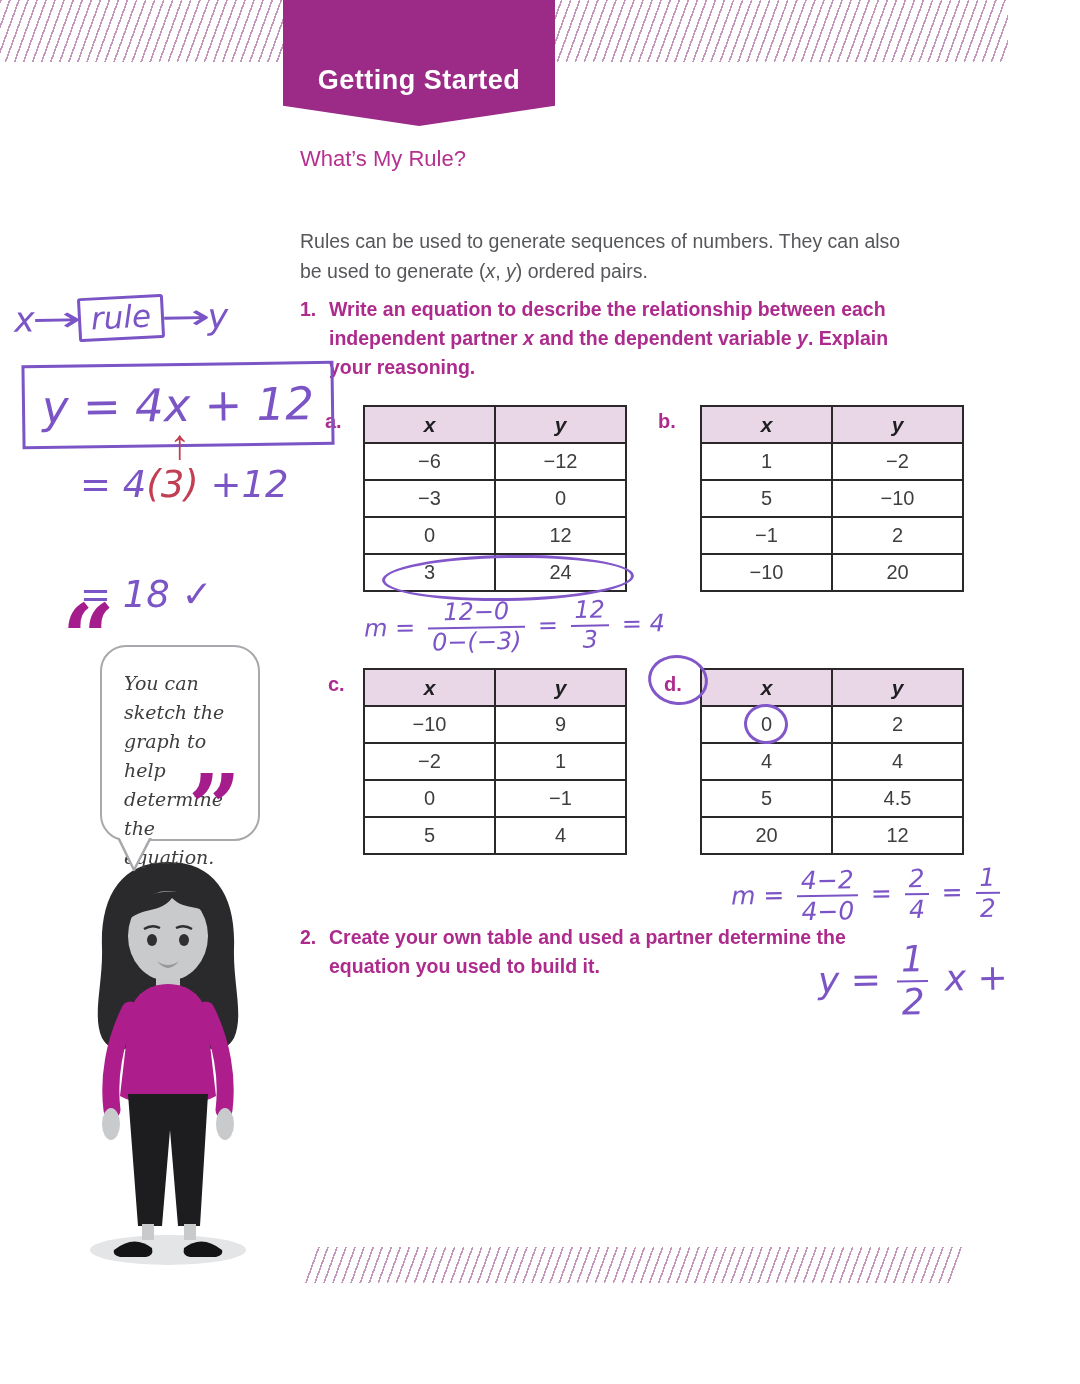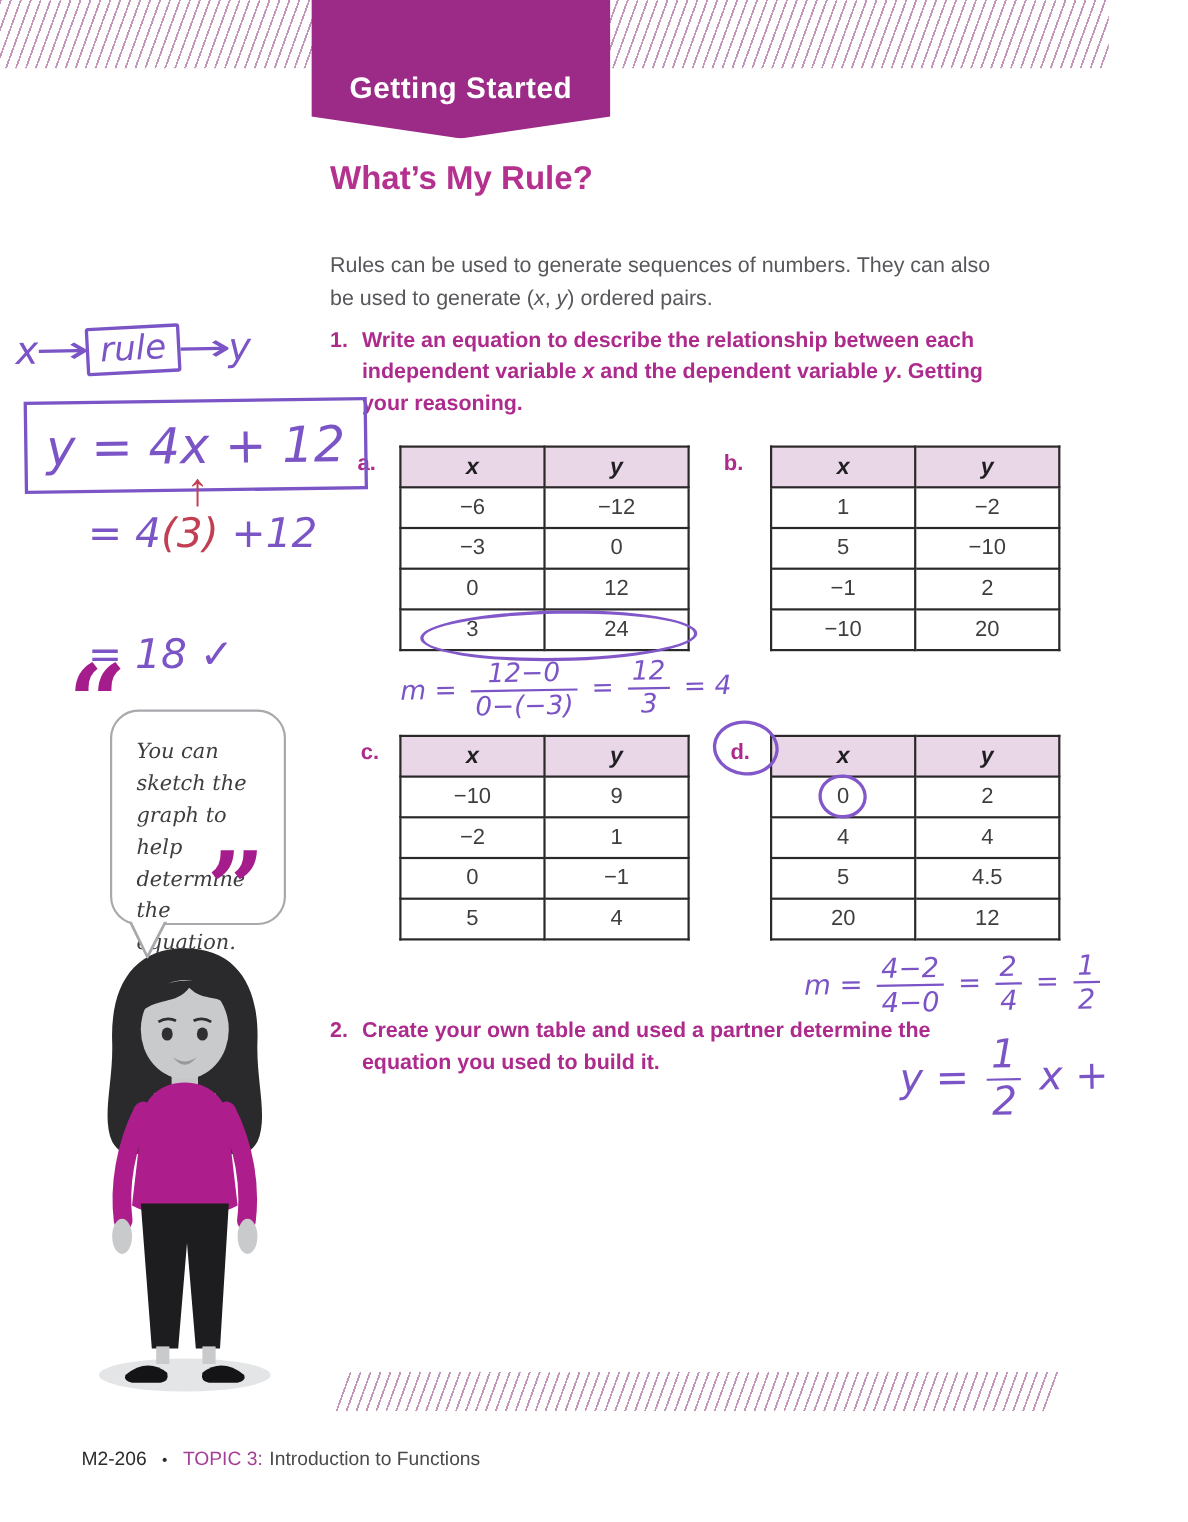--- a/index.html
+++ b/index.html
@@ -15,21 +15,21 @@
   .top-stripes{left:0;top:0;width:1080px;height:62px;}
   .bottom-stripes{left:300px;top:1247px;width:668px;height:36px;
        clip-path:polygon(13px 0,100% 0,calc(100% - 13px) 100%,0 100%);}
 
   
   .banner{left:283px;top:0;width:272px;height:126px;background:#9c2b88;
           clip-path:polygon(0 0,100% 0,100% 84%,50% 100%,0 84%);
           display:flex;align-items:flex-end;justify-content:center;
           padding-bottom:30px;color:#ffffff;font-size:27px;font-weight:bold;letter-spacing:0.5px;}
 
-  .title{left:300px;top:146px;font-size:30px;font-weight:bold;color:#b5318f;}
+  .title{left:300px;top:146px;font-size:22px;font-weight:normal;color:#b5318f;}
 
   .intro{left:300px;top:227px;width:670px;font-size:19.5px;line-height:29.5px;color:#56575a;}
   .intro i,.q i{font-style:italic;}
 
   .q{font-weight:bold;color:#ad2b8c;font-size:19.5px;line-height:29px;display:flex;}
   .q .qnum{width:29px;flex:none;}
   .q1{left:300px;top:295px;width:660px;}
   .q2{left:300px;top:923px;width:660px;}
 
   
@@ -96,21 +96,21 @@
   <div class="abs title">What’s My Rule?</div>
   <div class="abs intro">
     <span>Rules can be used to generate sequences of numbers. They can also</span><br>
     <span>be used to generate (</span><i>x</i><span>, </span><i>y</i><span>) ordered pairs.</span>
   </div>
 
   <div class="abs q q1">
     <span class="qnum">1.</span>
     <span>
       <span>Write an equation to describe the relationship between each</span><br>
-      <span>independent variable </span><i>x</i><span> and the dependent variable </span><i>y</i><span>. Getting</span><br>
+      <span>independent partner </span><i>x</i><span> and the dependent variable </span><i>y</i><span>. Explain</span><br>
       <span>your reasoning.</span>
     </span>
   </div>
 
   <div class="abs tlabel" style="left:325px;top:410px;">a.</div>
   <table class="data" style="left:363px;top:405px;">
     <tbody>
         <tr class="head">
       <td>x</td>
       <td>y</td>
@@ -291,17 +291,14 @@
     <ellipse cx="175" cy="268" rx="9" ry="16" fill="#c9cacc"></ellipse>
     <path d="M118 128 C 96 128 84 142 80 154 L 70 240 C 96 254 140 254 166 240 L 156 154 C 152 142 140 128 118 128 Z" fill="#ad1e8c"></path>
     <path d="M78 238 L 158 238 L 150 370 L 128 370 L 120 274 L 112 370 L 88 370 Z" fill="#1d1d1f"></path>
     <rect x="92" y="368" width="12" height="16" fill="#c9cacc"></rect>
     <rect x="134" y="368" width="12" height="16" fill="#c9cacc"></rect>
     <path d="M64 394 Q 84 378 102 392 Q 104 400 96 401 L 70 401 Q 62 399 64 394 Z" fill="#141416"></path>
     <path d="M172 394 Q 152 378 134 392 Q 132 400 140 401 L 166 401 Q 174 399 172 394 Z" fill="#141416"></path>
   </svg>
 
   <div class="abs stripes bottom-stripes"></div>
-  <div class="abs footer">
-    <span>M2-206</span><span class="bullet">•</span><span class="topic">TOPIC 3:</span><span class="rest">Introduction to Functions</span>
-  </div>
 
 </div>
 
 </body></html>

